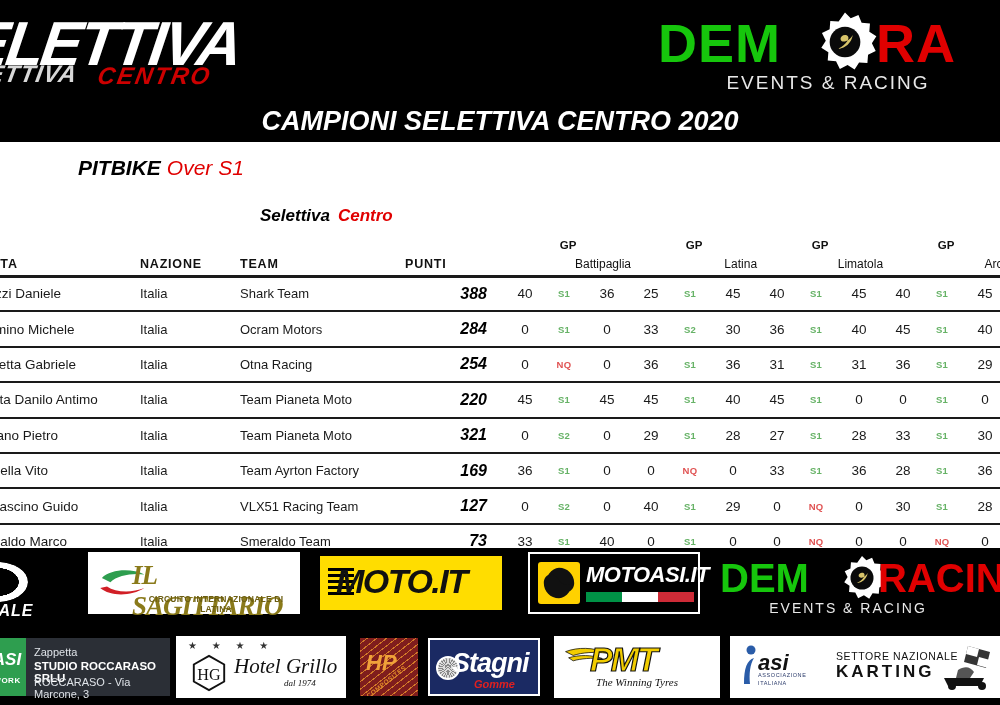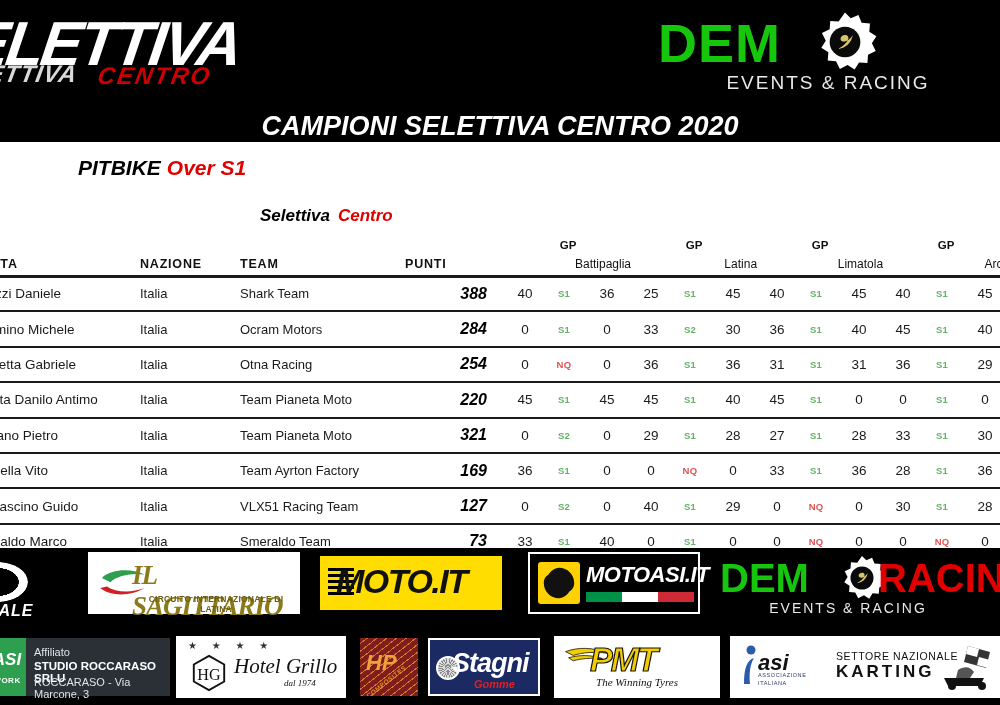--- a/index.html
+++ b/index.html
@@ -61,35 +61,35 @@
     position:absolute; left:165px; top:2px; width:64px; height:64px;
   }
   .dr-tag {
     position:absolute; left:0; top:64px; width:100%;
     text-align:center; color:#e8e8e8; font-size:19px; letter-spacing:2px;
   }
 
   
   .title-bar {
     position:absolute; left:0; top:106px; width:1000px; height:36px;
-    background:#000; display:flex; align-items:flex-end; justify-content:center;
+    background:#000; display:flex; align-items:flex-start; justify-content:center;
   }
   .title-bar span {
     color:#fff; font-size:27px; font-weight:bold; font-style:italic;
     letter-spacing:0px; white-space:nowrap;
   }
 
   
   .sheet {
     position:absolute; left:0; top:142px; width:1000px; height:406px;
     background:#fff;
   }
   .cat-line { position:absolute; left:78px; top:14px; white-space:nowrap; }
   .cat-a { font-size:21px; font-weight:bold; font-style:italic; color:#000; }
-  .cat-b { font-size:21px; font-weight:bold; font-style:italic; color:#e00000; margin-left:6px;}
+  .cat-b { font-size:21px; font-weight:normal; font-style:italic; color:#e00000; margin-left:6px;}
 
   .series-line { position:absolute; left:260px; top:64px; white-space:nowrap; }
   .ser-a { font-size:17px; font-weight:bold; font-style:italic; color:#000; }
   .ser-b { font-size:17px; font-weight:bold; font-style:italic; color:#e00000; margin-left:8px; }
 
   
   table.results {
     position:absolute; left:-38px; top:94px;
     width:1046px;
     border-collapse:collapse;
@@ -259,20 +259,21 @@
     </div>
 
     <div class="logo-right">
       <div class="dr-row">
         <span class="dr-dem">DEM</span>
         <svg class="gear" viewBox="0 0 100 100">
           <path fill="#ffffff" d="M50 4 l9 9 12-5 5 12 13 1 -1 13 11 7 -7 11 6 12 -12 6 -1 13 -13-1 -7 11 -11-7 -12 6 -6-12 -13-1 1-13 -11-7 7-11 -6-12 12-6 1-13 13 1z"></path>
           <circle cx="50" cy="50" r="24" fill="#0a0a0a"></circle>
           <path fill="#d8c46a" d="M40 60c6-3 10-6 14-12 3-5 1-9-4-9-4 0-7 3-7 6 0 4 4 5 8 4 5-2 9-6 11-10-1 8-6 15-13 19-4 2-7 3-9 2z"></path>
         </svg>
+        <span class="dr-ra">RA</span>
       </div>
       <div class="dr-tag">EVENTS &amp; RACING</div>
     </div>
   </div>
 
   <div class="title-bar">
     <span>CAMPIONI SELETTIVA CENTRO 2020</span>
   </div>
 
   <div class="sheet">
@@ -518,21 +519,21 @@
       <div class="sd-tag">EVENTS &amp; RACING</div>
     </div>
   </div>
 
   <div class="sponsor-row2">
 
     <div class="sp sp-asiw">
       <div class="asiw-grn"></div>
       <div class="asiw-a">ASI</div>
       <div class="asiw-w">WORK</div>
-      <div class="asiw-t1">Affiliato</div>
+      <div class="asiw-t1">Zappetta</div>
       <div class="asiw-t2">STUDIO ROCCARASO SRLU</div>
       <div class="asiw-t3">ROCCARASO - Via Marcone, 3</div>
     </div>
 
     <div class="sp sp-grillo">
       <div class="gr-stars">★ ★ ★ ★</div>
       <svg class="gr-hex" viewBox="0 0 40 40">
         <polygon points="20,2 36,11 36,29 20,38 4,29 4,11" fill="none" stroke="#111" stroke-width="2"></polygon>
         <text x="20" y="27" font-size="17" font-family="Liberation Serif, serif" text-anchor="middle" fill="#111">HG</text>
       </svg>

